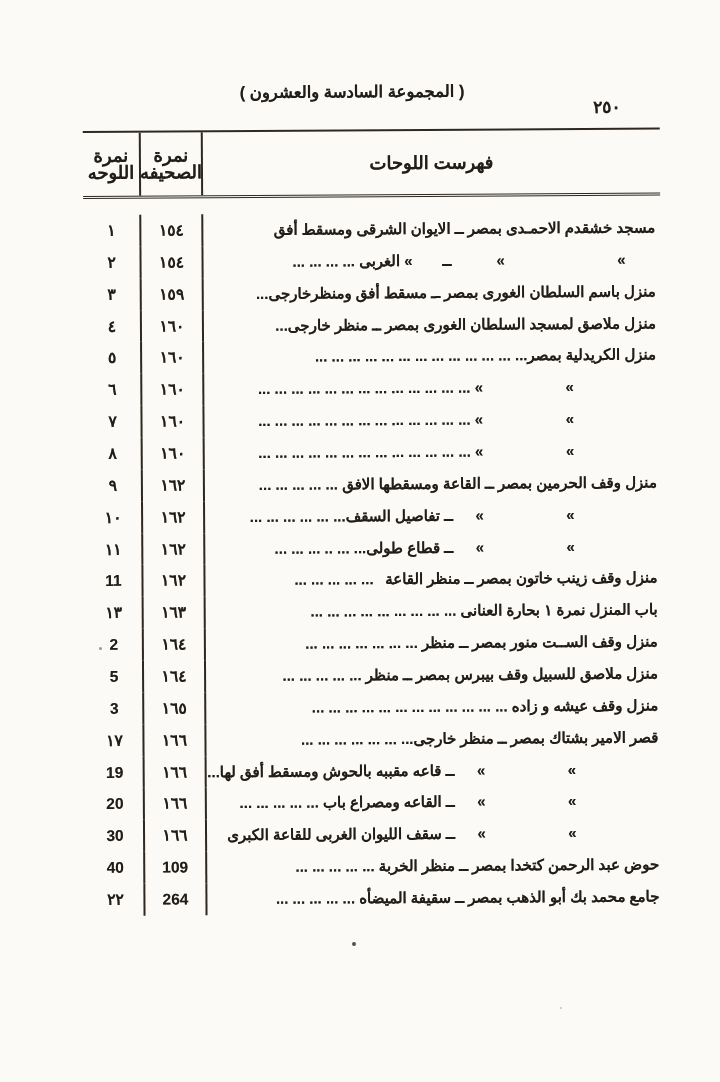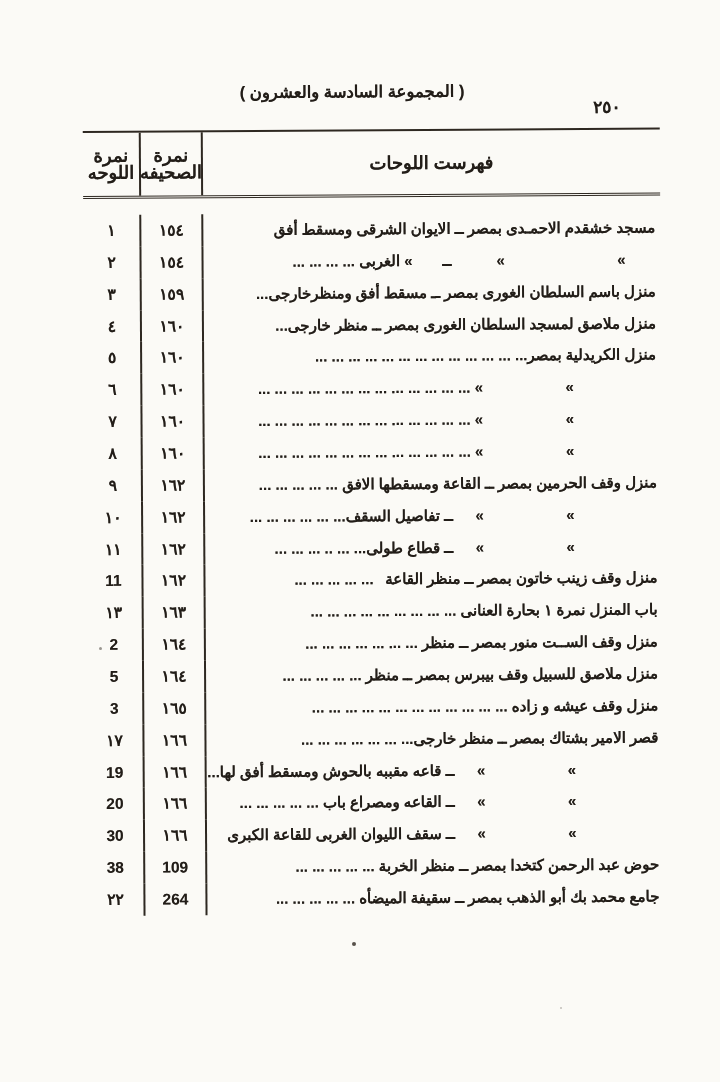--- a/index.html
+++ b/index.html
@@ -211,21 +211,21 @@
             <div class="cell-num c1">20</div>
             <div class="cell-num c2">١٦٦</div>
             <div class="cell-desc c3">      »      »  ــ القاعه ومصراع باب ... ... ... ... ...</div>
           </div>
           <div class="trow">
             <div class="cell-num c1">30</div>
             <div class="cell-num c2">١٦٦</div>
             <div class="cell-desc c3">      »      »  ــ سقف الليوان الغربى للقاعة الكبرى</div>
           </div>
           <div class="trow">
-            <div class="cell-num c1">38</div>
+            <div class="cell-num c1">40</div>
             <div class="cell-num c2">109</div>
             <div class="cell-desc c3">حوض عبد الرحمن كتخدا بمصر ــ منظر الخربة ... ... ... ... ...</div>
           </div>
           <div class="trow">
             <div class="cell-num c1">٢٢</div>
             <div class="cell-num c2">264</div>
             <div class="cell-desc c3">جامع محمد بك أبو الذهب بمصر ــ سقيفة الميضأه ... ... ... ... ...</div>
           </div>
         </div>
     </div>

